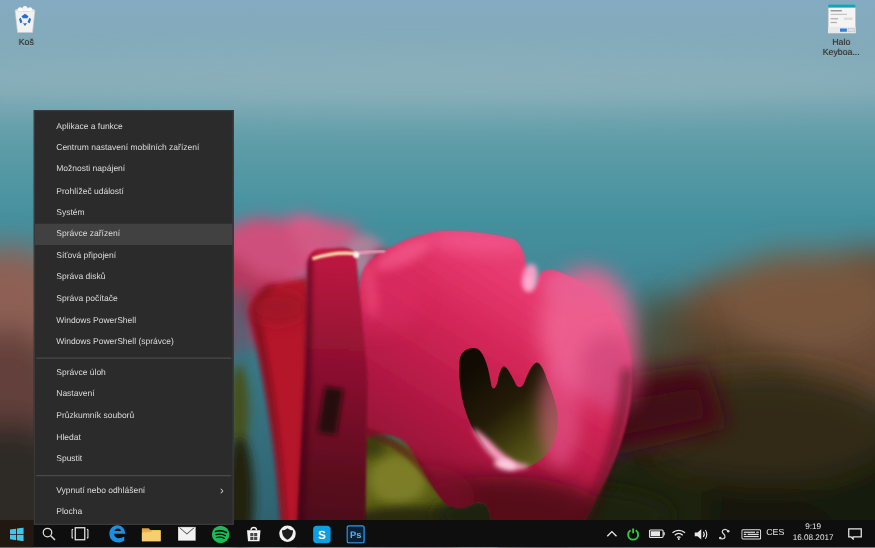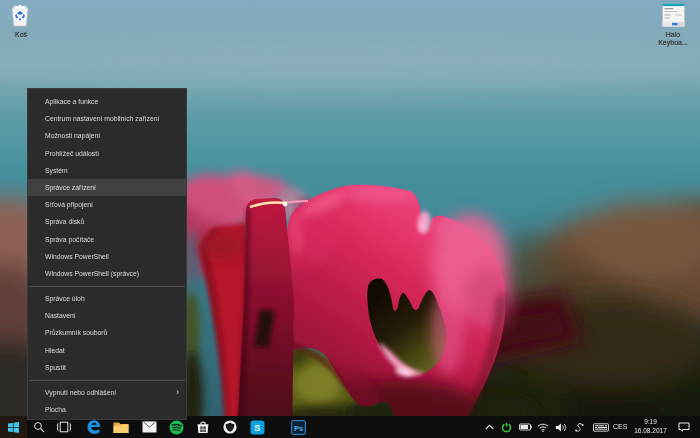--- a/index.html
+++ b/index.html
@@ -330,21 +330,21 @@
           <circle cx="7" cy="7" r="6.6" fill="#f0f0f0"></circle>
           <path d="M7,2.5 C8.6,3.8 10.2,4.2 11.4,4.2 C11.4,8 9.8,10.6 7,11.8 C4.2,10.6 2.6,8 2.6,4.2 C3.8,4.2 5.4,3.8 7,2.5 Z" fill="#1b1b1b"></path>
         </svg>
       </div>
 <div class="tbi" style="left:246px;width:22px;">
 <svg width="15" height="15" viewBox="0 0 15 15">
           <rect x="0.5" y="0.5" width="14" height="14" rx="3" fill="#0d9fdf"></rect>
           <text x="7.5" y="11" font-family="Liberation Sans" font-size="9.5" font-weight="bold" fill="#fff" text-anchor="middle">S</text>
         </svg>
       </div>
-<div class="tbi" style="left:287px;width:22px;justify-content:center;">
+<div class="tbi" style="left:273px;width:22px;justify-content:center;">
 <svg width="15" height="15" viewBox="0 0 15 15">
           <rect x="0.7" y="0.7" width="13.6" height="13.6" rx="1.5" fill="#0c1f33" stroke="#2d9bf0" stroke-width="1"></rect>
           <text x="7.5" y="10.5" font-family="Liberation Sans" font-size="7.5" font-weight="bold" fill="#53b5f6" text-anchor="middle">Ps</text>
         </svg>
       </div>
 
 <div class="tbi" style="left:481px;width:16px;">
 <svg width="9" height="6" viewBox="0 0 9 6">
           <path d="M0.8,5 L4.5,1.3 L8.2,5" fill="none" stroke="#e8e8e8" stroke-width="1.1"></path>
         </svg>

